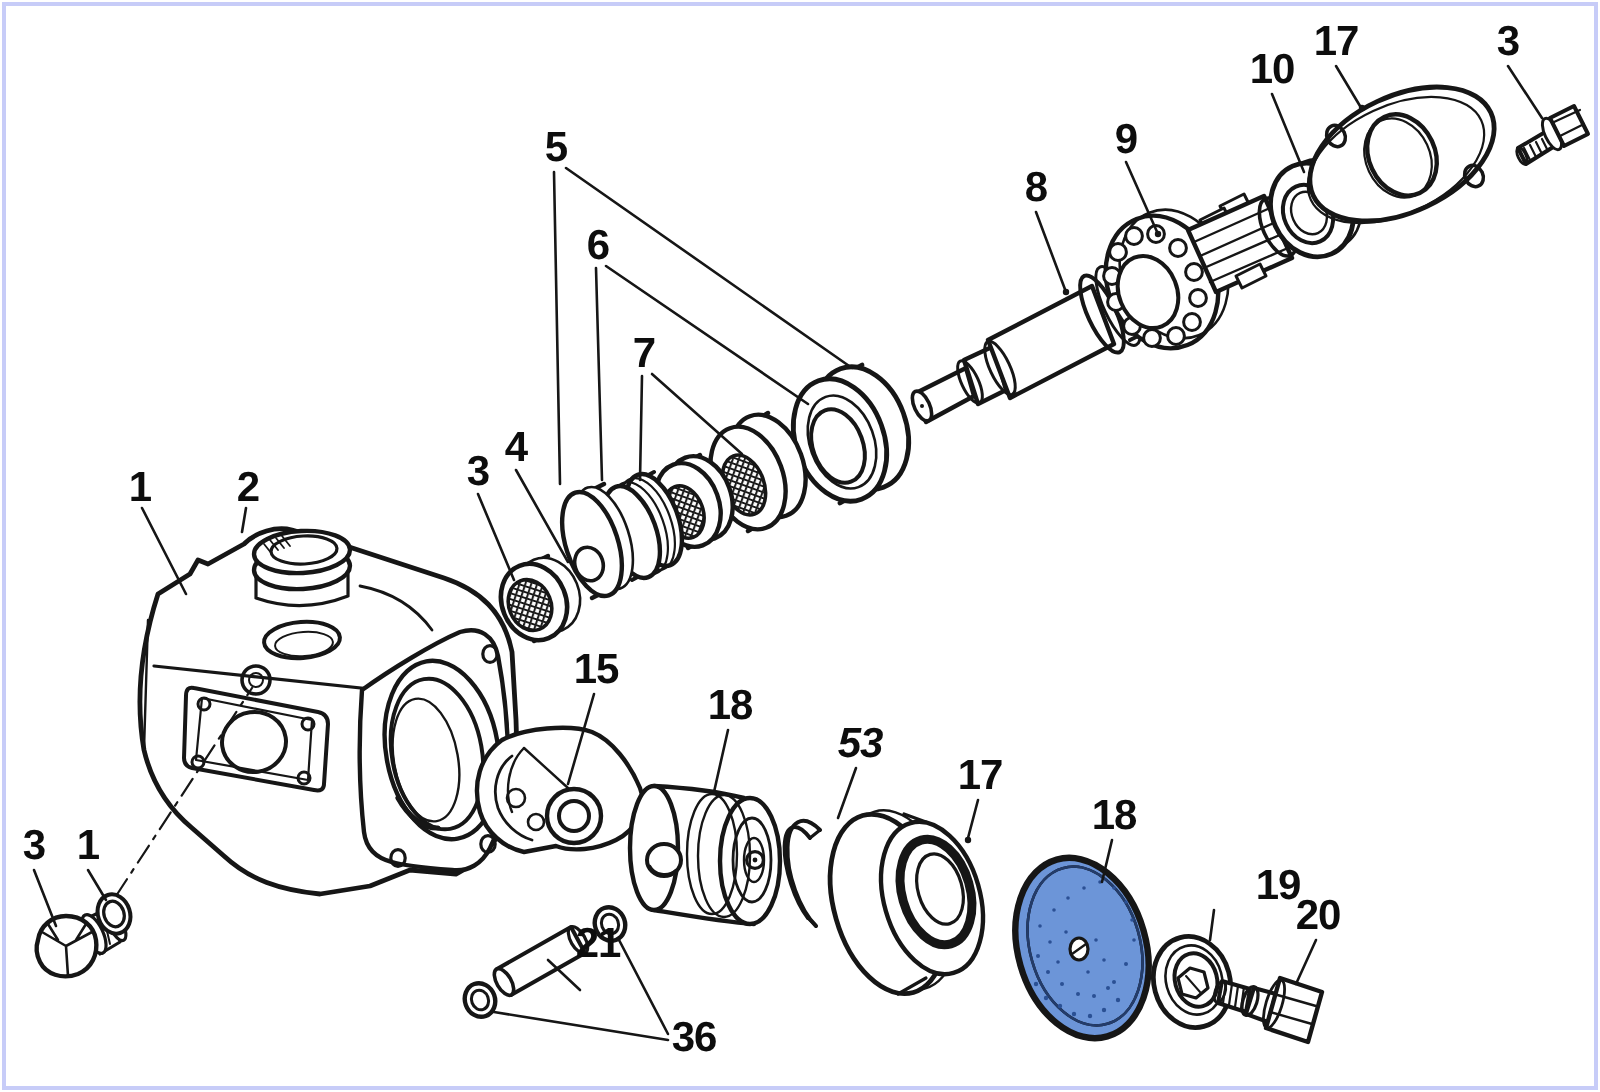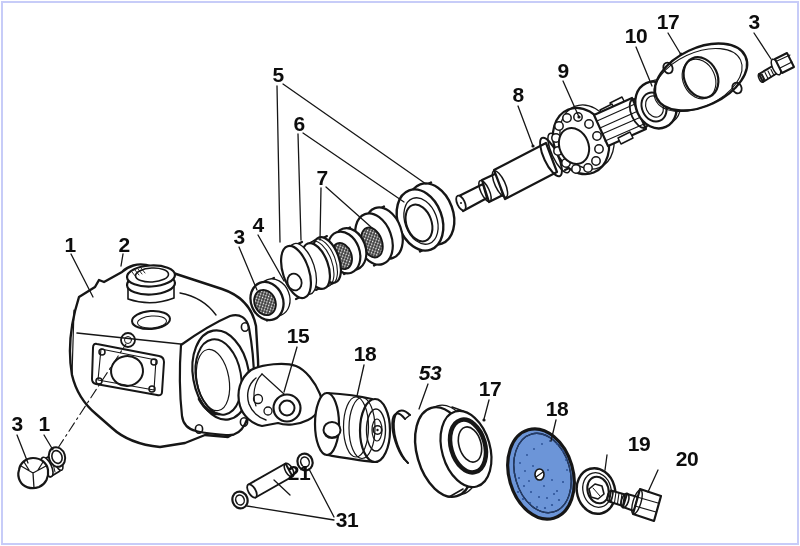--- a/index.html
+++ b/index.html
@@ -352,19 +352,19 @@
   <div class="part-label" style="left: 636px; top: 35px;">10</div>
   <div class="part-label" style="left: 668px; top: 21px;">17</div>
   <div class="part-label" style="left: 754px; top: 21px;">3</div>
   <div class="part-label" style="left: 17px; top: 423px;">3</div>
   <div class="part-label" style="left: 44px; top: 423px;">1</div>
   <div class="part-label" style="left: 298px; top: 335px;">15</div>
   <div class="part-label" style="left: 365px; top: 353px;">18</div>
   <div class="part-label" style="left: 490px; top: 388px;">17</div>
   <div class="part-label" style="left: 557px; top: 408px;">18</div>
   <div class="part-label" style="left: 625px; top: 443px; margin-left: 14px;">19</div>
-  <div class="part-label" style="left: 659px; top: 458px; margin-left: 28px;">20</div>
+  <div class="part-label" style="left: 659px; top: 458px;">20</div>
   <div class="part-label" style="left: 299px; top: 472px;">21</div>
-  <div class="part-label" style="left: 347px; top: 519px;">31</div>
+  <div class="part-label" style="left: 347px; top: 519px;">36</div>
   <div class="part-label" style="left: 430px; top: 372px; font-style: italic;">53</div>
 
   <div id="page-border"></div>
 </div>
 
 </body></html>

